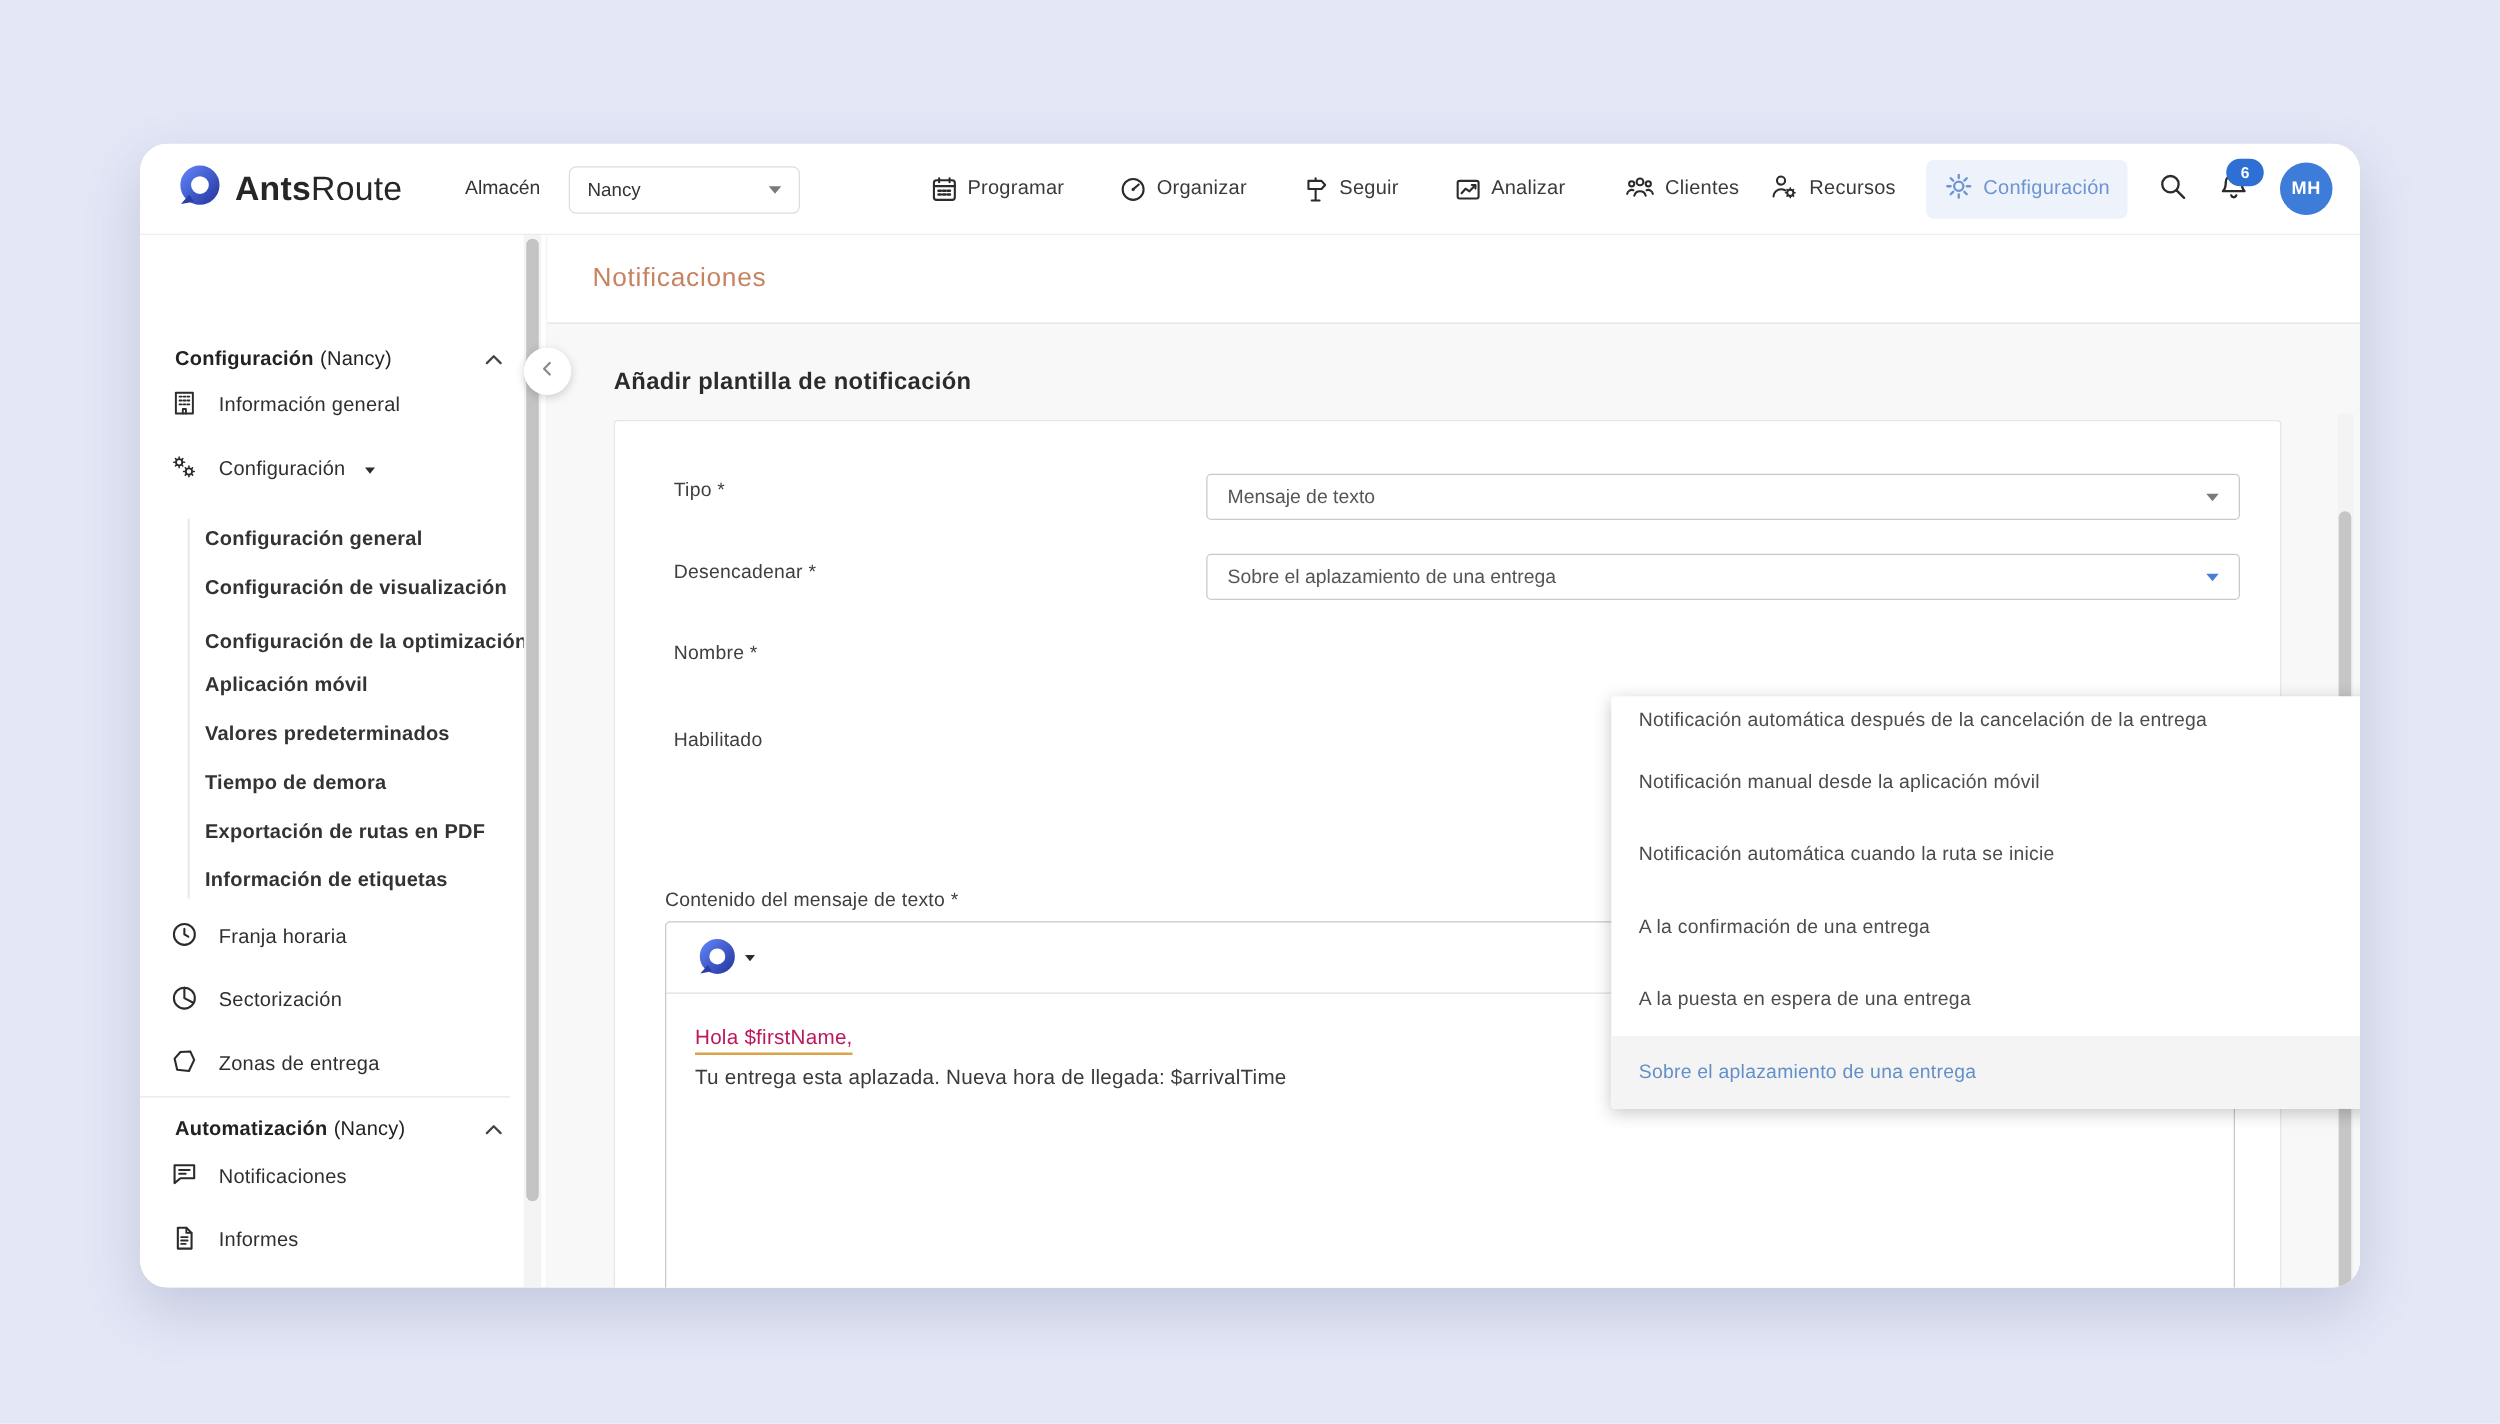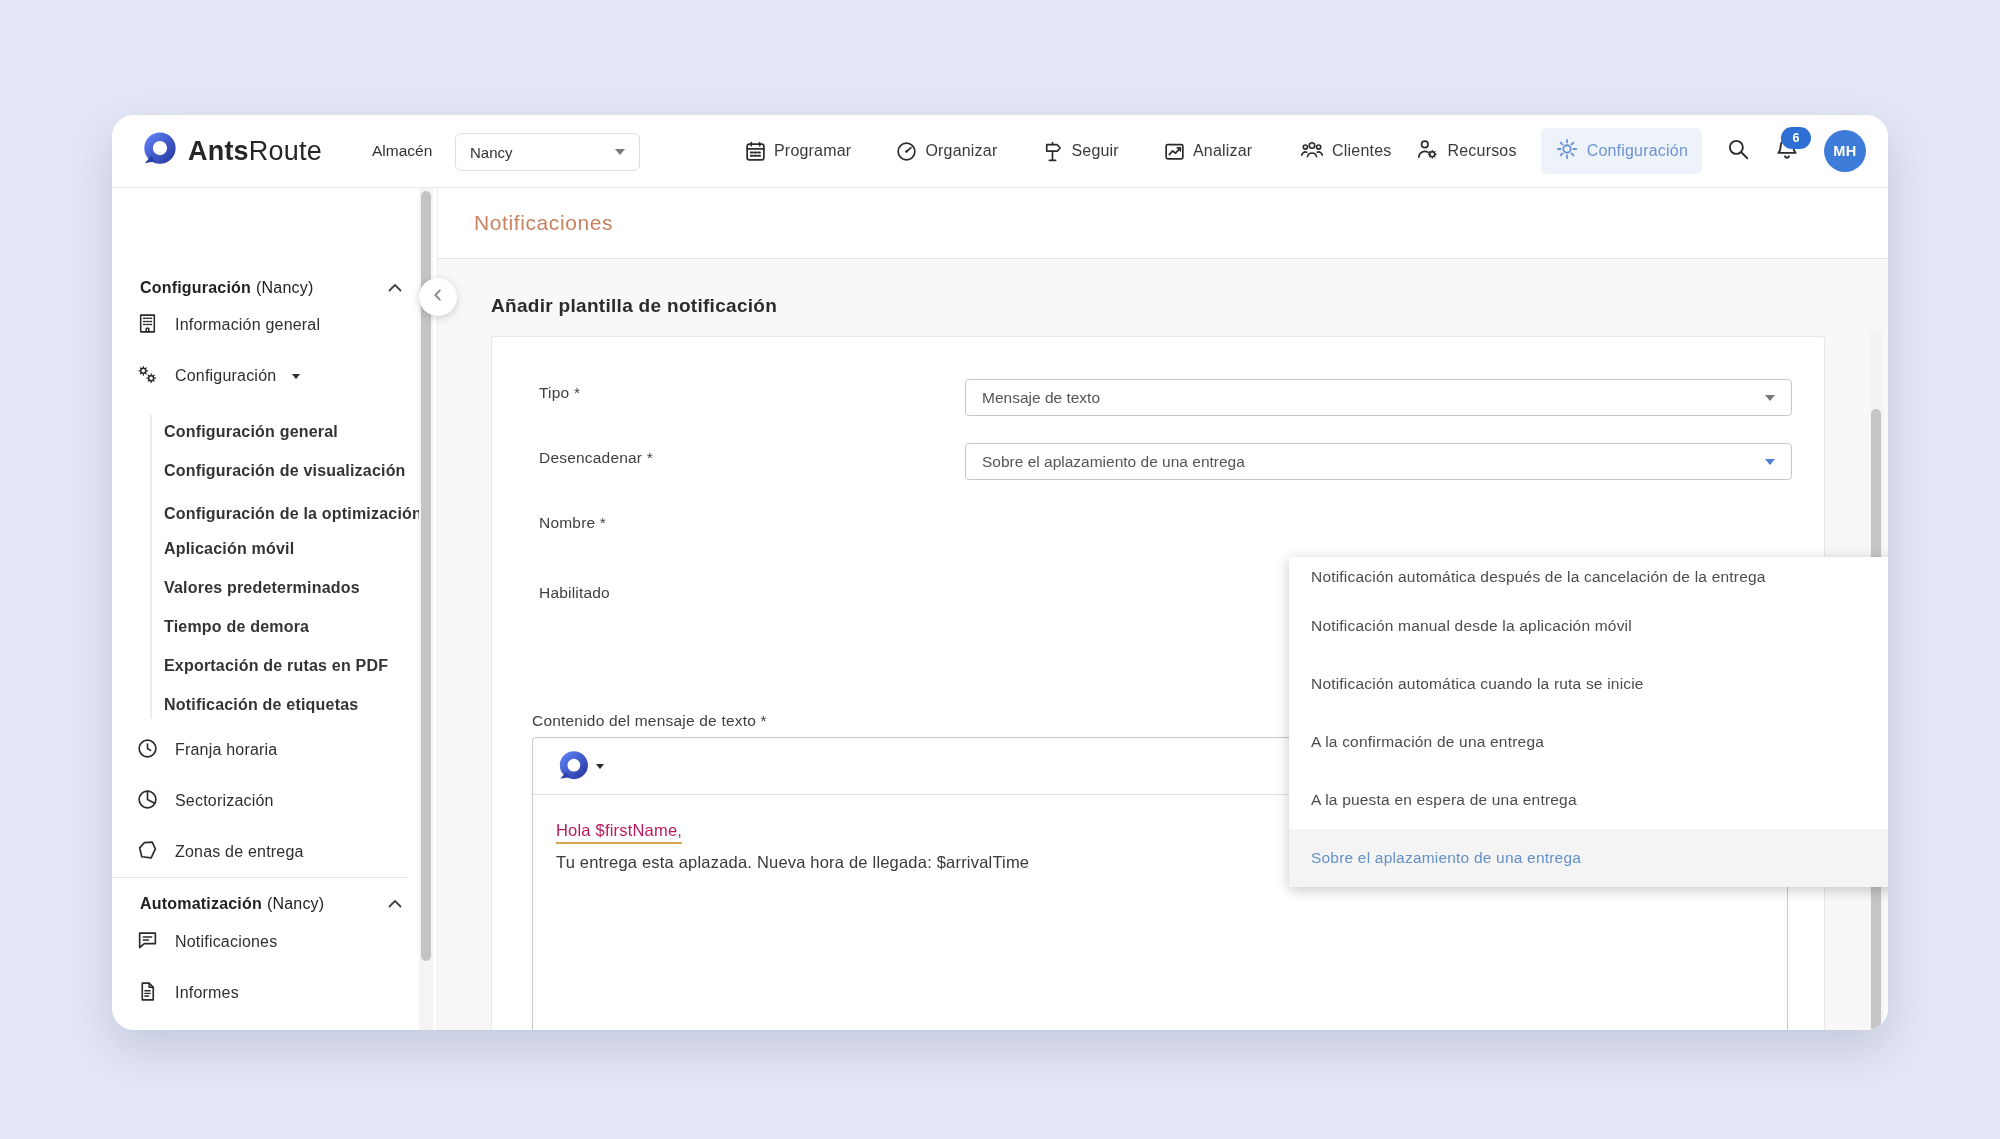--- a/index.html
+++ b/index.html
@@ -270,21 +270,21 @@
     <div class="sub-row" style="top:388px;">
         <span class="lbl">Valores predeterminados</span>
       </div>
     <div class="sub-row" style="top:427px;">
         <span class="lbl">Tiempo de demora</span>
       </div>
     <div class="sub-row" style="top:466px;">
         <span class="lbl">Exportación de rutas en PDF</span>
       </div>
     <div class="sub-row" style="top:505px;">
-        <span class="lbl">Notificación de etiquetas</span>
+        <span class="lbl">Información de etiquetas</span>
       </div>
 
     <div class="side-row" style="left:24px;top:550px;">
       <span>
         <svg width="23" height="23" viewBox="0 0 22 22" fill="none" stroke="#2b2b2b" stroke-width="1.6">
           <circle cx="11" cy="11" r="8"></circle>
           <path d="M11 6.8 V11 L14 12.8"></path>
         </svg>
       </span>
       <span class="lbl">Franja horaria</span>

